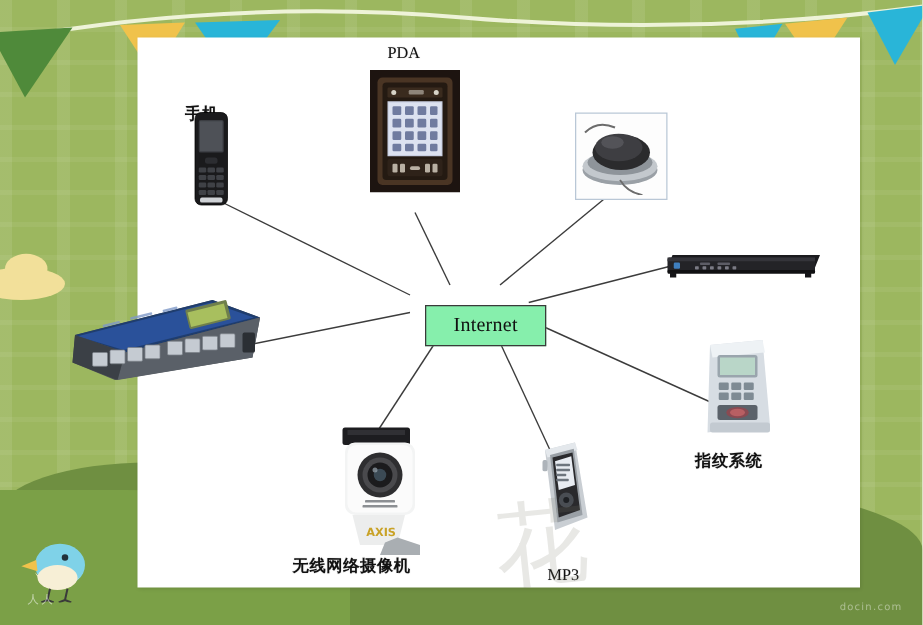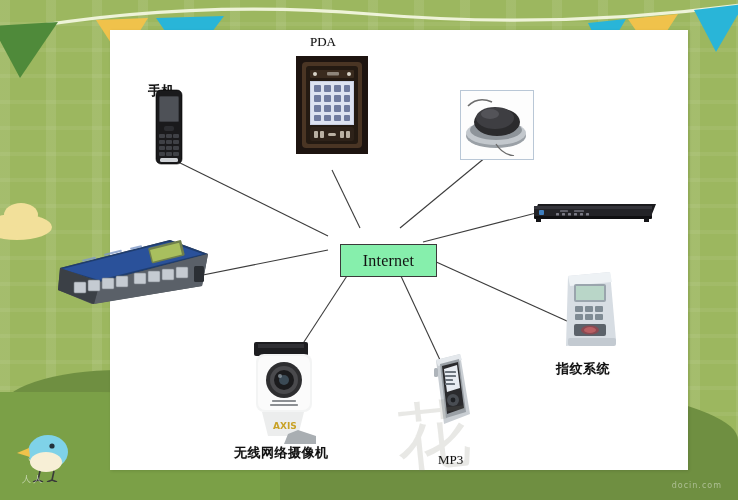--- a/index.html
+++ b/index.html
@@ -406,21 +406,21 @@
             <rect x="19" y="27" width="8" height="2" rx="0.6"></rect>
             <rect x="19" y="31" width="10" height="2" rx="0.6"></rect>
           </g>
           <circle cx="27" cy="48" r="6" fill="#494d53"></circle>
           <circle cx="27" cy="48" r="2.4" fill="#1e2024"></circle>
           <rect x="8" y="16" width="4" height="9" rx="1.5" fill="#aeb4ba"></rect>
         </svg>
       </div>
 
       <div class="label cn" style="left:124px; top:414px;text-align:center;">无线网络摄像机</div>
-      <div class="device" style="left:130px; top:308px;">
+      <div class="device" style="left:150px; top:308px;">
         <svg class="dev-svg" width="90" height="108" viewBox="0 0 90 108">
           <rect x="14" y="4" width="54" height="14" rx="2" fill="#1d1d20"></rect>
           <rect x="18" y="6" width="46" height="4" fill="#303034"></rect>
           <rect x="16" y="16" width="56" height="58" rx="8" fill="#f3f4f4"></rect>
           <rect x="18" y="18" width="52" height="54" rx="7" fill="#fbfbfb"></rect>
           <circle cx="44" cy="42" r="18" fill="#2e2e30"></circle>
           <circle cx="44" cy="42" r="14" fill="#4a4a4d"></circle>
           <circle cx="44" cy="42" r="10" fill="#1b1b1d"></circle>
           <circle cx="44" cy="42" r="5" fill="#3b4a55"></circle>
           <circle cx="40" cy="38" r="2" fill="#9aa7b0" opacity="0.7"></circle>

